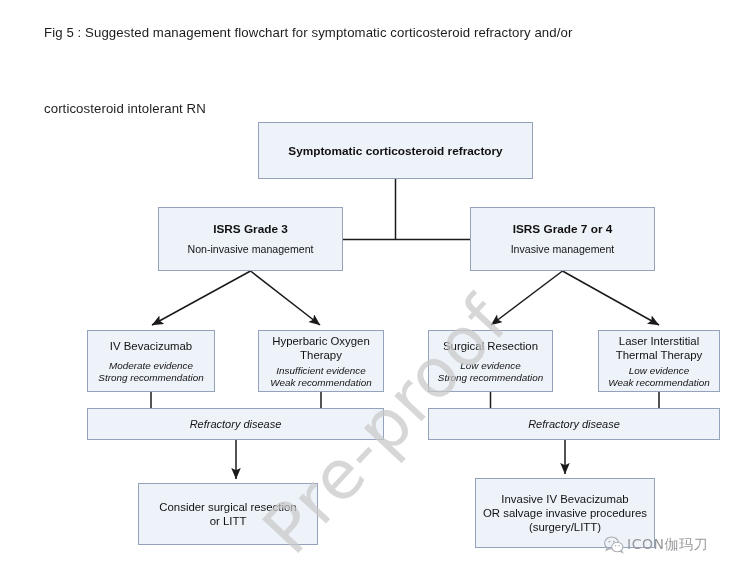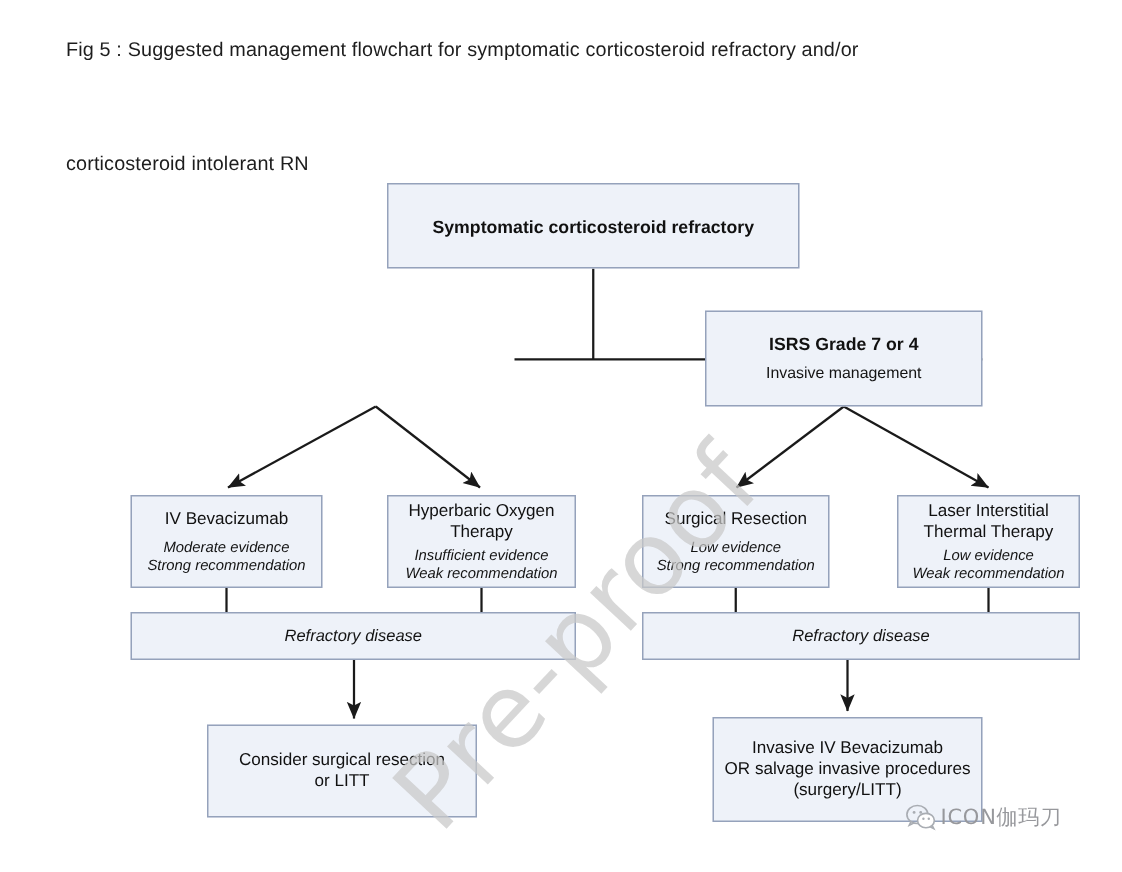--- a/index.html
+++ b/index.html
@@ -164,20 +164,25 @@
 
       <path d="M236,440 L236,479" marker-end="url(#arw)"></path>
       <path d="M565,440 L565,474" marker-end="url(#arw)"></path>
     </g>
   </svg>
 
   <div class="node" id="node-root">
     <div class="ttl bold">Symptomatic corticosteroid refractory</div>
   </div>
 
+  <div class="node" id="node-grade3">
+    <div class="ttl bold">ISRS Grade 3</div>
+    <div class="gap-sm"></div>
+    <div class="sub">Non-invasive management</div>
+  </div>
 
   <div class="node" id="node-grade34">
     <div class="ttl bold">ISRS Grade 7 or 4</div>
     <div class="gap-sm"></div>
     <div class="sub">Invasive management</div>
   </div>
 
   <div class="node" id="node-bev">
     <div class="ttl">IV Bevacizumab</div>
     <div class="gap-sm"></div>

